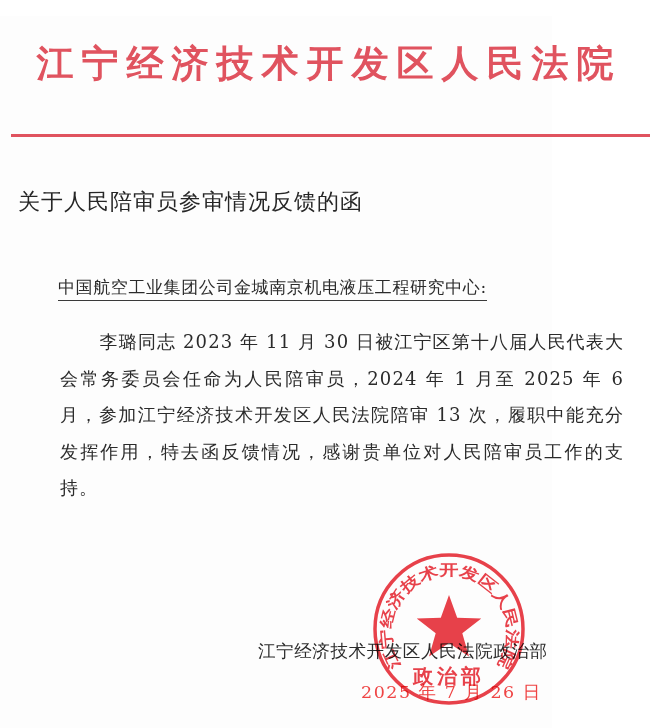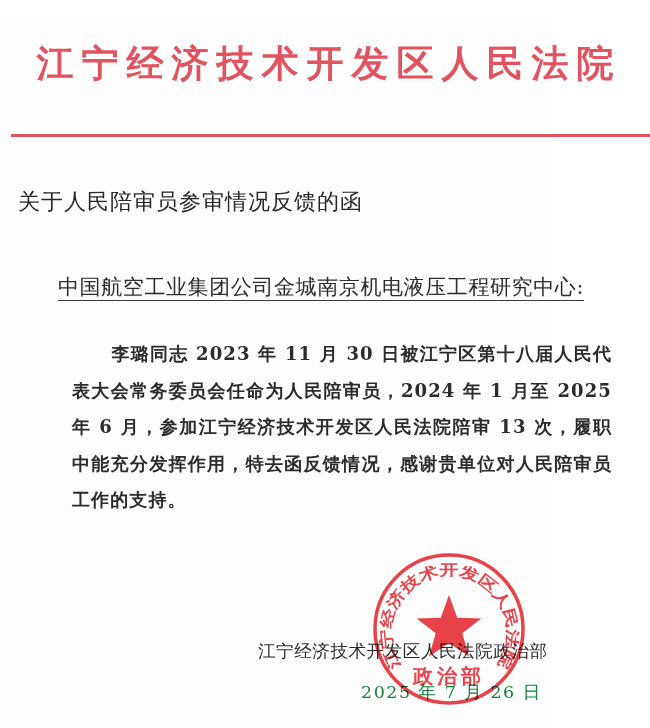--- a/index.html
+++ b/index.html
@@ -52,59 +52,58 @@
       font-size: 22px;
       letter-spacing: 1px;
       color: #262626;
       line-height: 32px;
       padding-left: 18px;
       box-sizing: border-box;
     }
     .recipient {
       position: absolute;
       left: 58px; top: 258px;
-      font-size: 21px;
+      font-size: 17px;
       line-height: 26px;
       color: #2b2b2b;
       border-bottom: 1.5px solid #3a3a3a;
       padding-bottom: 0px;
       letter-spacing: 0.6px;
       white-space: nowrap;
     }
     .body-text {
       position: absolute;
       left: 58px; top: 306px;
       width: 568px;
       font-size: 18px;
       line-height: 36.5px;
       color: #2b2b2b;
       letter-spacing: 1.1px;
       text-align: justify;
     }
     .body-text p {
-      margin: 14px;
+      margin: 2px;
       text-indent: 2.2em;
-      font-weight: bold;
     }
     .signature {
       position: absolute;
       left: 258px; top: 622px;
       font-size: 17.5px;
       line-height: 26px;
       color: #2b2b2b;
       letter-spacing: 0.6px;
       white-space: nowrap;
       z-index: 1;
     }
     .date {
       position: absolute;
       left: 361px; top: 663px;
       font-size: 17.5px;
       line-height: 26px;
-      color: #15803d;
+      color: #ef4444;
       letter-spacing: 1.5px;
       white-space: nowrap;
       z-index: 1;
     }
     .seal {
       position: absolute;
       left: 371px; top: 535px;
       width: 156px; height: 156px;
       z-index: 2;
       mix-blend-mode: multiply;

